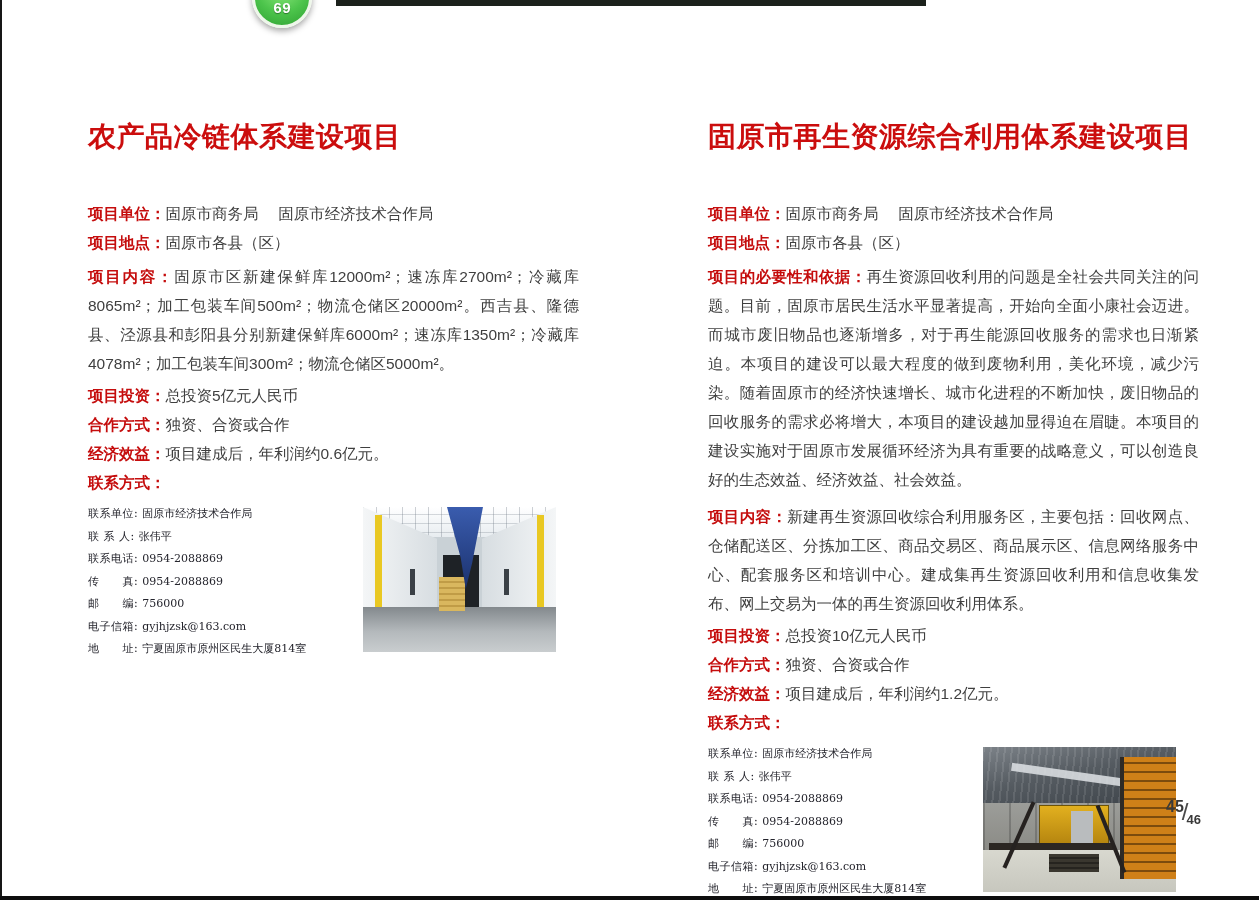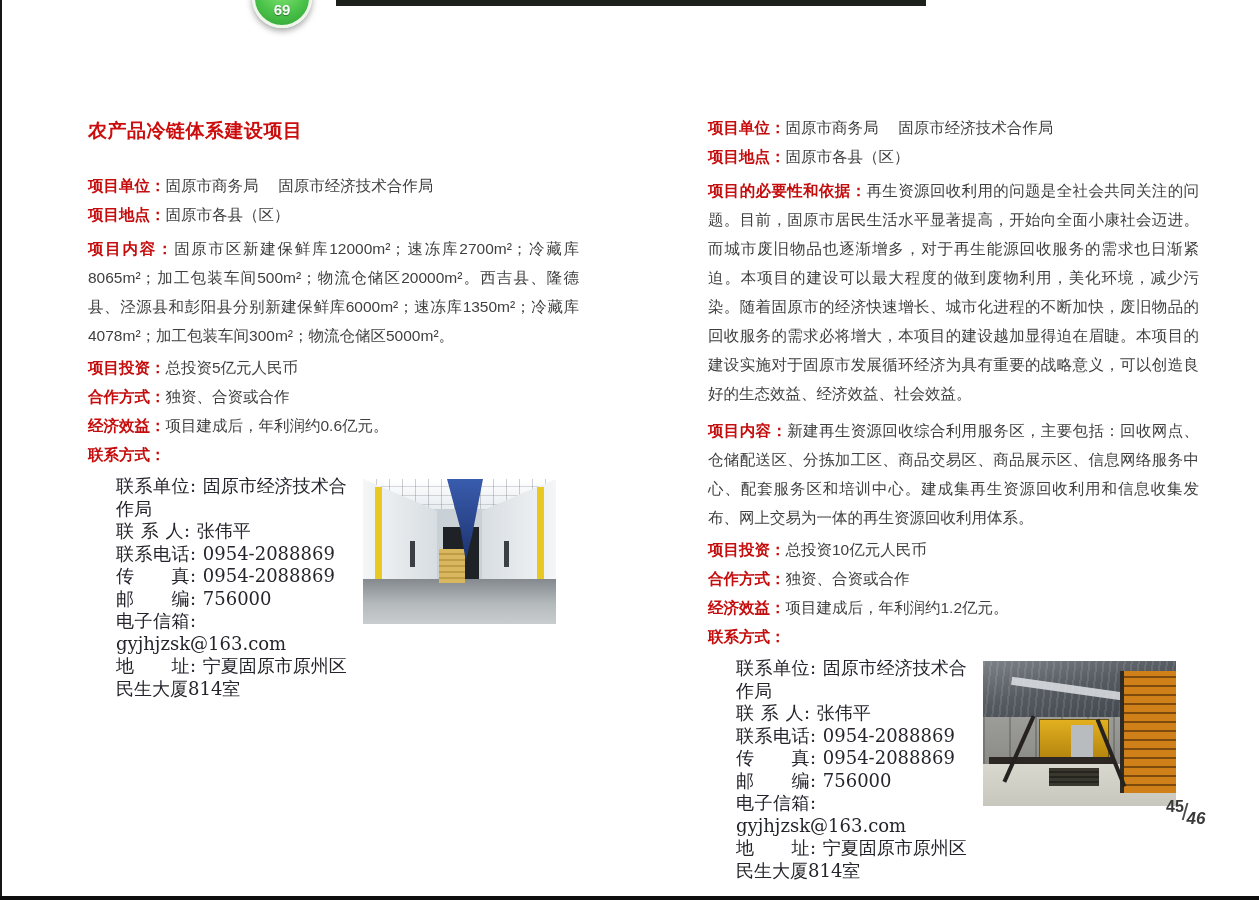--- a/index.html
+++ b/index.html
@@ -12,38 +12,38 @@
   .edge-bottom{ position:absolute; left:0; bottom:0; width:1259px; height:4px; background:#0e0e0e; }
 
   
   .top-bar { position:absolute; left:336px; top:0; width:590px; height:6px; background:#1c211c; }
   .badge {
     position:absolute; left:252px; top:-32px; width:54px; height:54px; border-radius:50%;
     background:radial-gradient(circle at 50% 30%, #8fe97e 0%, #4cc44b 55%, #2da031 100%);
     border:3px solid #eef7ea; box-shadow:0 3px 6px rgba(0,0,0,.35);
     display:flex; align-items:flex-end; justify-content:center;
   }
-  .badge-num { color:#ffffff; font-weight:bold; font-size:15px; padding-bottom:7px; text-shadow:0 1px 1px rgba(0,0,0,.4); }
+  .badge-num { color:#ffffff; font-weight:bold; font-size:15px; padding-bottom:7px; text-shadow:0 1px 1px rgba(0,0,0,.4);font-family:Liberation Mono, monospace; }
 
   
   .col { position:absolute; top:0; width:491px; padding-top:118px; box-sizing:content-box; }
   .col-left  { left:88px;  }
   .col-right { left:708px; }
 
-  .proj-title { margin:0 0 32px 0; font-size:19px; font-weight:bold; color:#cb0d0d; letter-spacing:.5px; }
+  .proj-title { margin:0 0 48px 0; font-size:28px; font-weight:bold; color:#cb0d0d; letter-spacing:.5px; }
 
   .line-field { margin:0 0 9px 0; font-size:15.5px; line-height:20px; color:#3f3f3f; }
   .para { margin:0 0 8px 0; font-size:15.5px; line-height:29px; text-align:justify; color:#3f3f3f; }
   .red-label { color:#c50d0d; font-weight:bold; }
   .contact-heading { margin:2px 0 10px 0; font-size:15.5px; line-height:20px; }
 
   
   .contact-flex { display:flex; width:468px; }
   .contact-list { flex:1; font-family:"DejaVu Serif","Liberation Serif",serif; color:#24242c; }
-  .c-row { font-size:18px; line-height:22.5px;margin-left:28px; }
+  .c-row { font-size:11px; line-height:22.5px; }
   .c-label { letter-spacing:.5px; }
   .c-value {}
 
   
   .photo { width:193px; height:145px; position:relative; overflow:hidden; flex-shrink:0; margin-top:4px; background:#e9ecef; }
 
   
   .p1-ceiling { position:absolute; top:0; left:0; right:0; height:44px;
     background-image:
       repeating-linear-gradient(90deg, rgba(110,120,132,.35) 0 1px, transparent 1px 13px),
@@ -89,21 +89,21 @@
   .p2-brace { position:absolute; width:4px; height:72px; background:#262220; }
   .p2-brace-a { left:34px; top:52px; transform:rotate(24deg); }
   .p2-brace-b { left:126px; top:56px; transform:rotate(-22deg); }
   .p2-stack { position:absolute; left:66px; bottom:20px; width:50px; height:18px;
     background:repeating-linear-gradient(0deg,#3a372f 0 3px,#26241f 3px 5px); }
 
   
   .page-num { position:absolute; left:1166px; top:798px; width:60px; color:#3a3a3a; }
   .pn-top { font-size:16px; font-weight:bold; vertical-align:8px; }
   .pn-slash { font-size:24px; font-weight:300; color:#4a4a4a; margin:0 -2px; }
-  .pn-bottom { font-size:17px; font-weight:bold; vertical-align:-4px;font-style:italic; }
+  .pn-bottom { font-size:13px; font-weight:bold; vertical-align:-4px; }
 </style>
 </head>
 <body>
 
 <div class="edge-left"></div>
 <div class="edge-bottom"></div>
 <div class="top-bar"></div>
 
 <div class="badge">
   <span class="badge-num">69</span>
@@ -142,20 +142,21 @@
       <div class="p1-pillar p1-pillar-l"></div>
       <div class="p1-pillar p1-pillar-r"></div>
       <div class="p1-floor"></div>
       <div class="p1-crates"></div>
       <div class="p1-tarp"></div>
     </div>
   </div>
 </div>
 
 <div class="col col-right">
+  <h2 class="proj-title">固原市再生资源综合利用体系建设项目</h2>
 
   <p class="line-field"><span class="red-label">项目单位：</span><span>固原市商务局　 固原市经济技术合作局</span></p>
   <p class="line-field"><span class="red-label">项目地点：</span><span>固原市各县（区）</span></p>
   <p class="para"><span class="red-label">项目的必要性和依据：</span><span>再生资源回收利用的问题是全社会共同关注的问题。目前，固原市居民生活水平显著提高，开始向全面小康社会迈进。而城市废旧物品也逐渐增多，对于再生能源回收服务的需求也日渐紧迫。本项目的建设可以最大程度的做到废物利用，美化环境，减少污染。随着固原市的经济快速增长、城市化进程的不断加快，废旧物品的回收服务的需求必将增大，本项目的建设越加显得迫在眉睫。本项目的建设实施对于固原市发展循环经济为具有重要的战略意义，可以创造良好的生态效益、经济效益、社会效益。</span></p>
   <p class="para"><span class="red-label">项目内容：</span><span>新建再生资源回收综合利用服务区，主要包括：回收网点、仓储配送区、分拣加工区、商品交易区、商品展示区、信息网络服务中心、配套服务区和培训中心。建成集再生资源回收利用和信息收集发布、网上交易为一体的再生资源回收利用体系。</span></p>
   <p class="line-field"><span class="red-label">项目投资：</span><span>总投资10亿元人民币</span></p>
   <p class="line-field"><span class="red-label">合作方式：</span><span>独资、合资或合作</span></p>
   <p class="line-field"><span class="red-label">经济效益：</span><span>项目建成后，年利润约1.2亿元。</span></p>
 
   <p class="contact-heading red-label">联系方式：</p>

